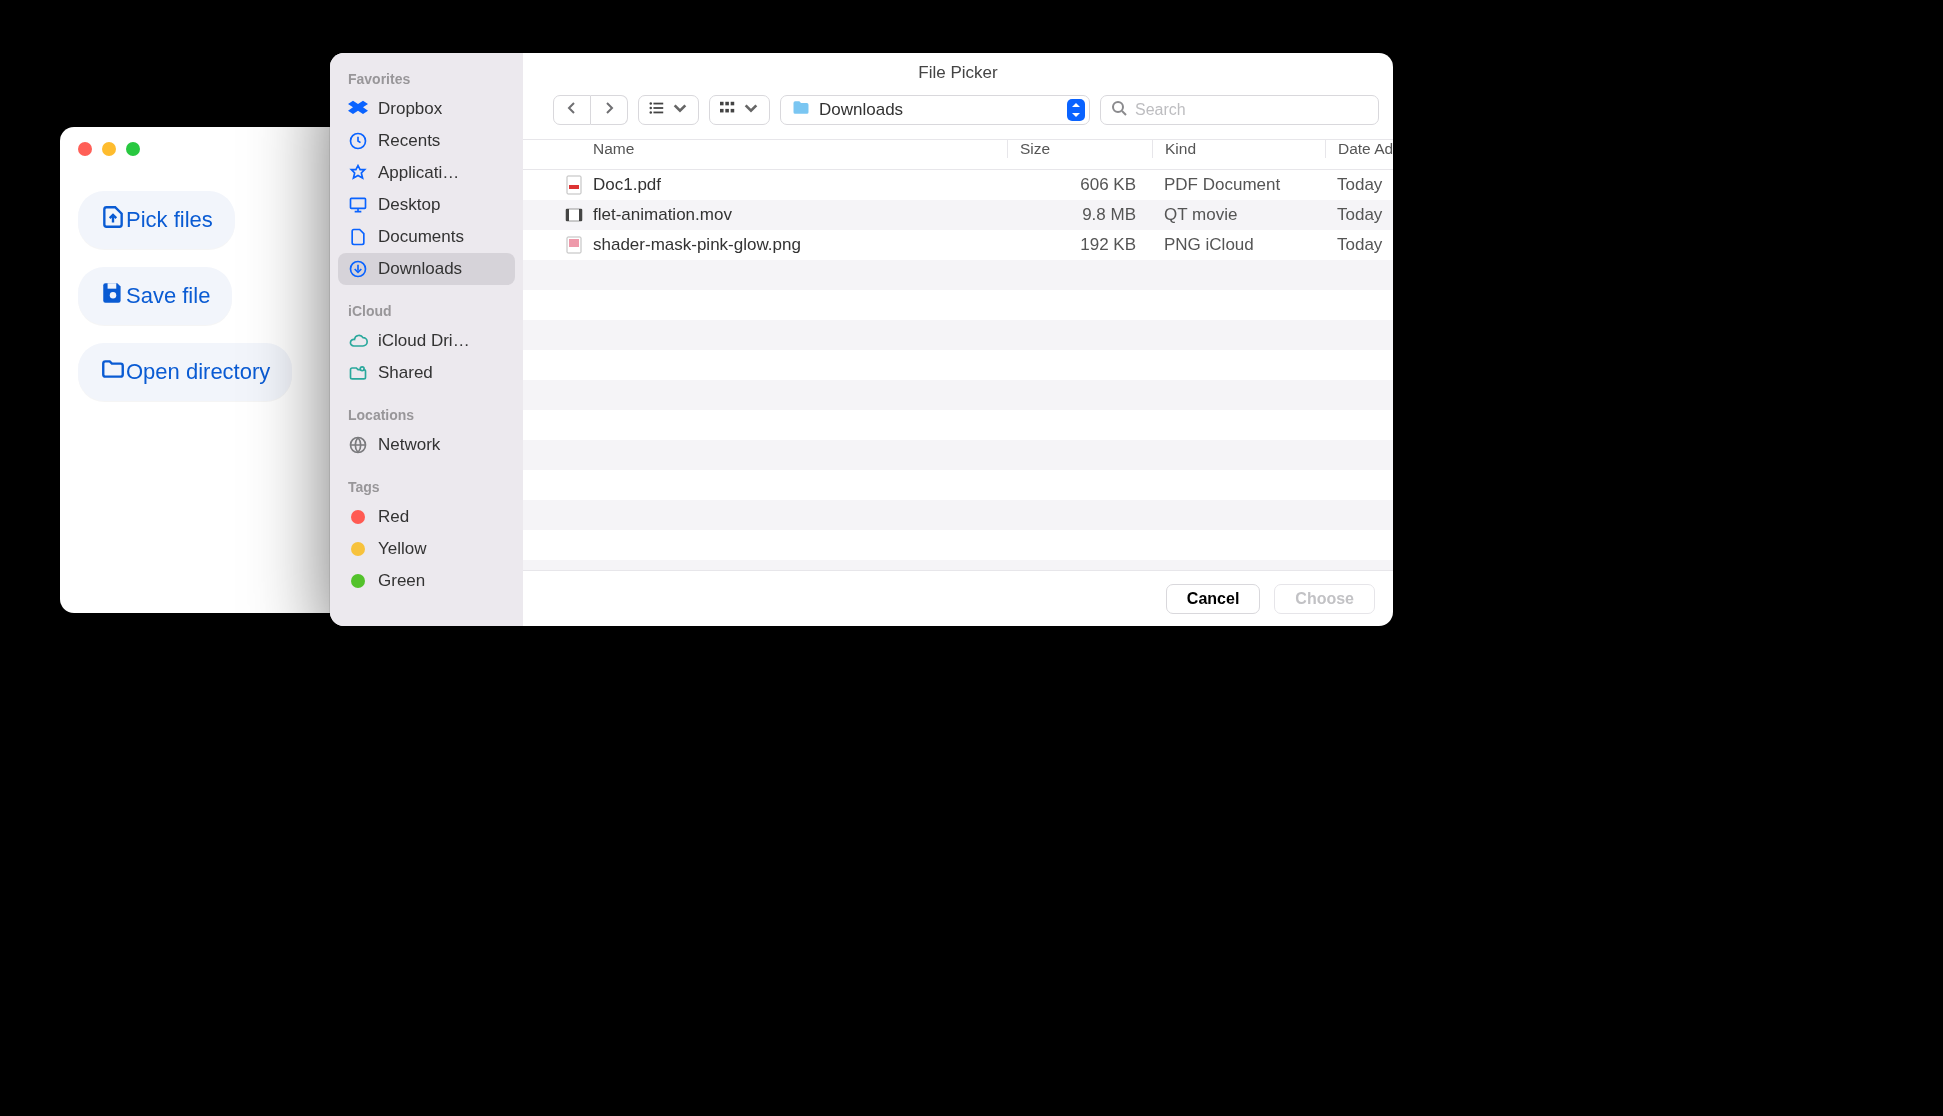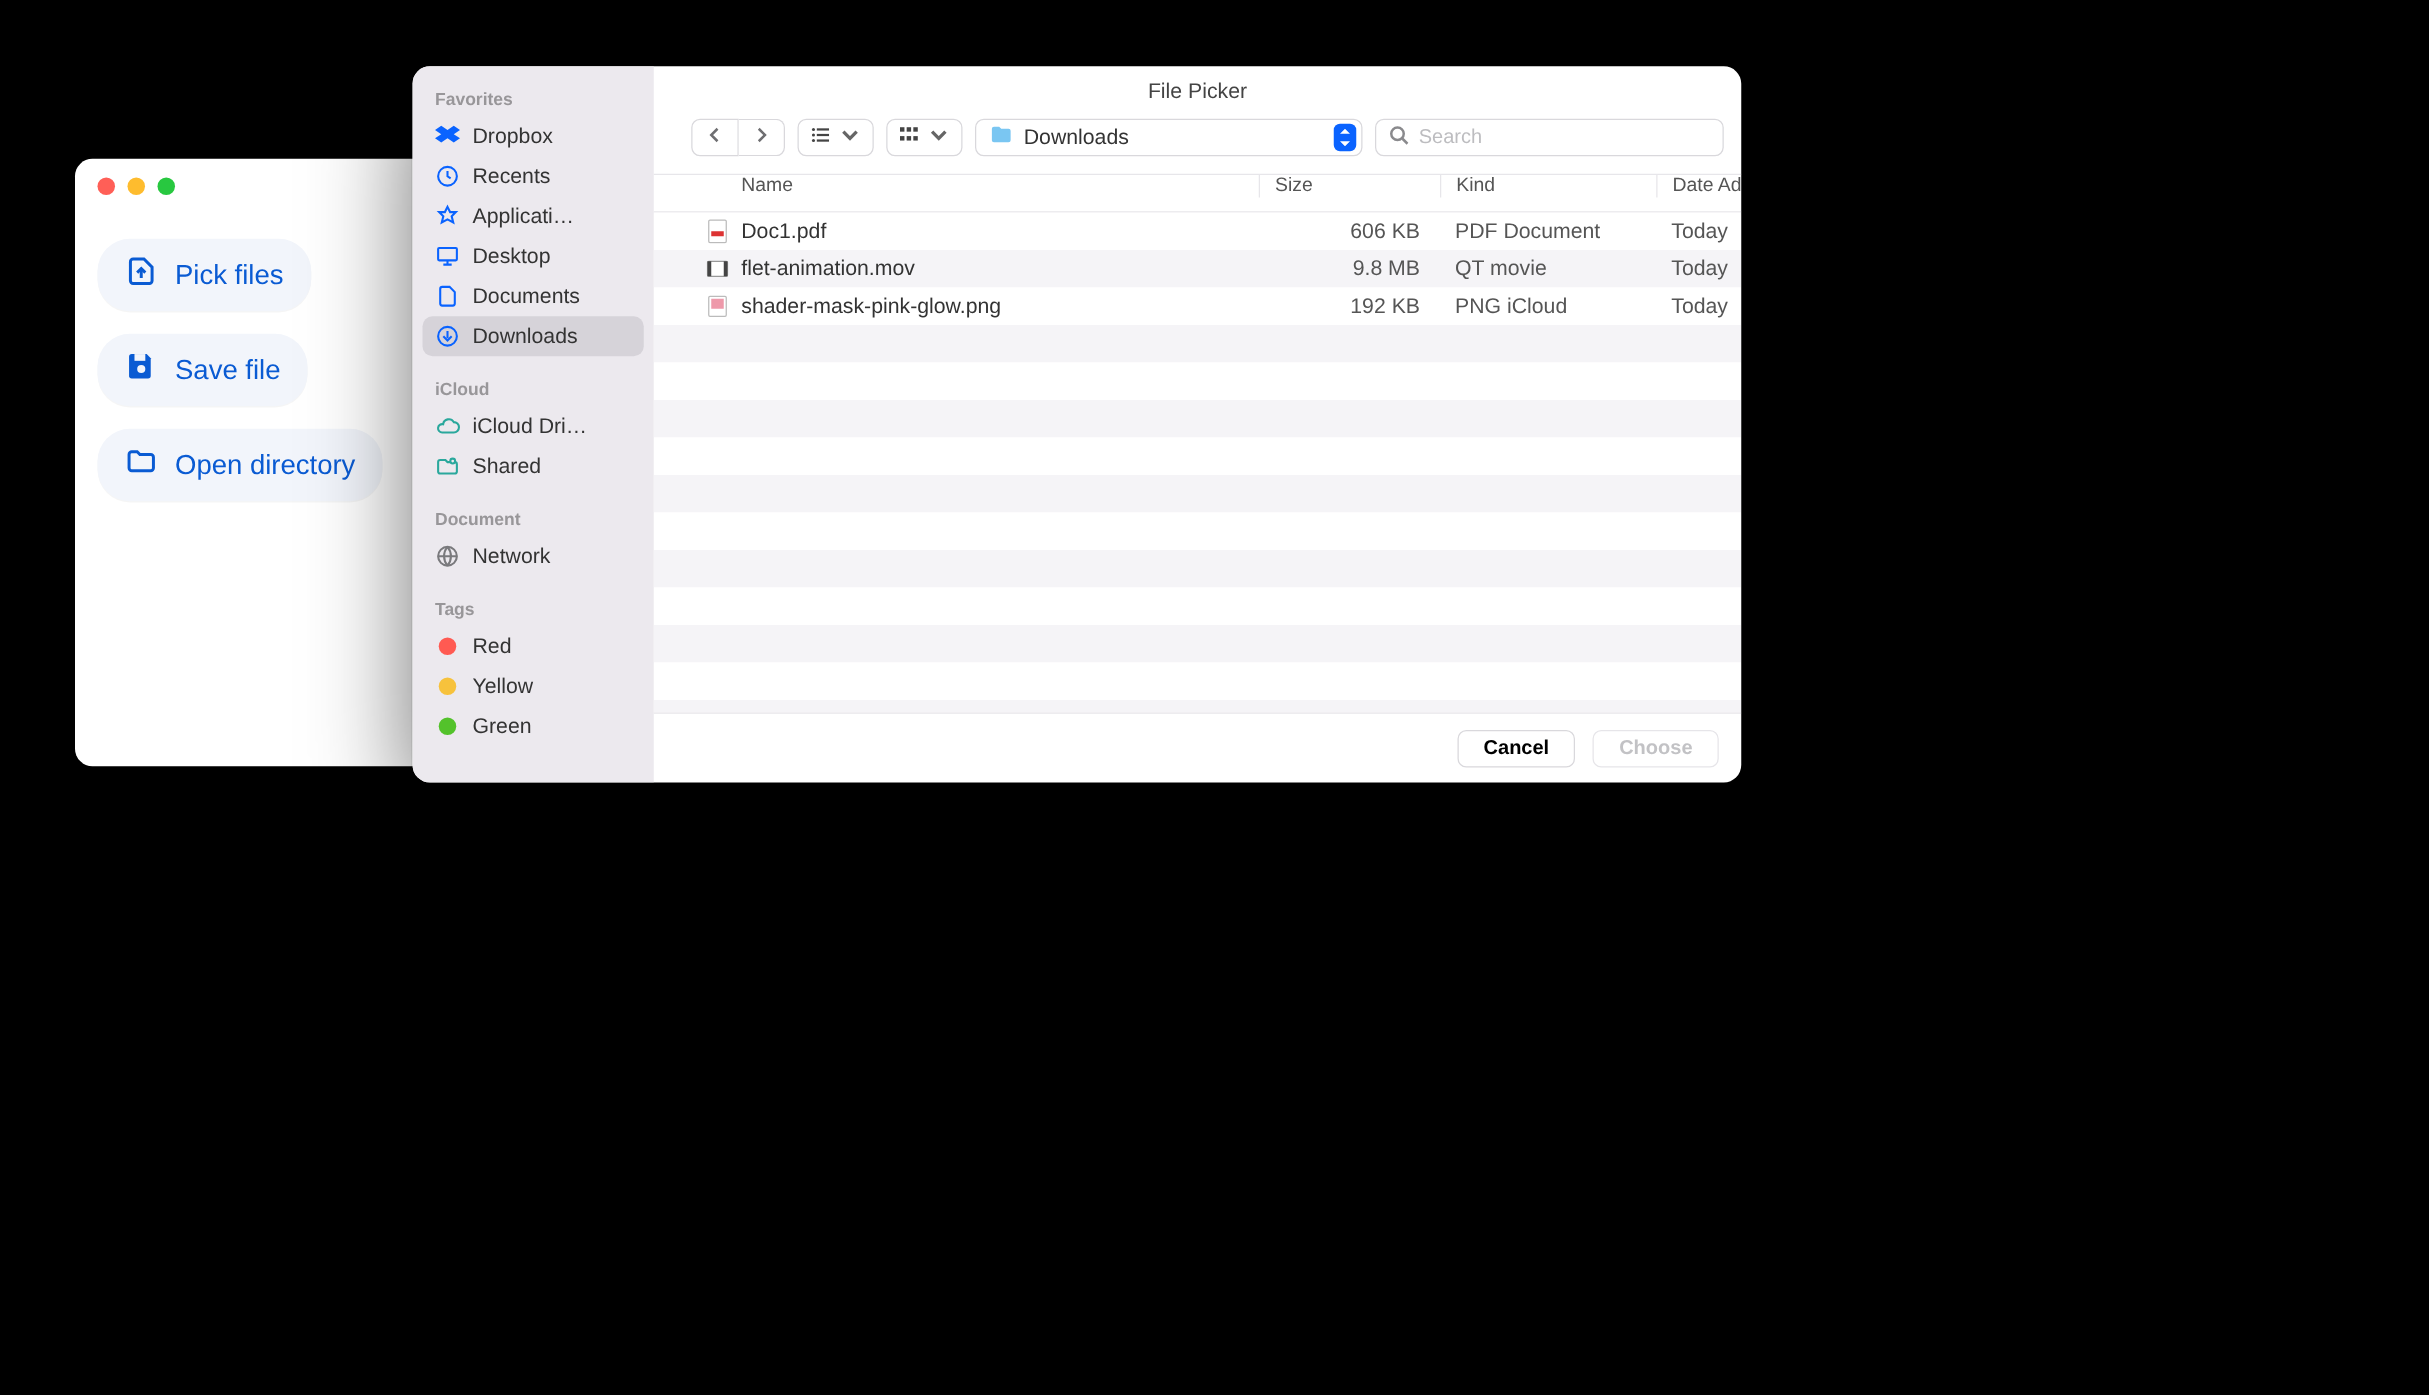--- a/index.html
+++ b/index.html
@@ -24,21 +24,21 @@
 }
 .traffic-light {
   width: 14px; height: 14px; border-radius: 50%;
 }
 .traffic-red { background: #ff5f57; }
 .traffic-yellow { background: #febc2e; }
 .traffic-green { background: #28c840; }
 
 .app-body { padding: 20px 18px; display: flex; flex-direction: column; gap: 18px; }
 .app-btn {
-  display: inline-flex; align-items: center; gap: 14px;
+  display: inline-flex; align-items: center; 
   background: #f2f5fb;
   color: #0a5bd3;
   border-radius: 26px;
   padding: 13px 22px;
   font-size: 22px;
   font-weight: 500;
   width: fit-content;
   cursor: pointer;
   box-shadow: 0 1px 0 rgba(0,0,0,0.04);
 }
@@ -287,21 +287,21 @@
       </div>
       <div class="sb-item">
         <span class="sb-icon">
           <svg viewBox="0 0 24 24" fill="none" stroke="#2aa89c" stroke-width="2">
             <path d="M3 8a2 2 0 0 1 2-2h5l2 2h7a2 2 0 0 1 2 2v7a2 2 0 0 1-2 2H5a2 2 0 0 1-2-2V8z"></path>
             <circle cx="17" cy="7" r="2.3" fill="#ece9ee"></circle>
           </svg>
         </span>
         <span>Shared</span>
       </div>
-      <div class="sb-section-label">Document</div>
+      <div class="sb-section-label">Locations</div>
       <div class="sb-item">
         <span class="sb-icon">
           <svg viewBox="0 0 24 24" fill="none" stroke="#7a7a7d" stroke-width="2">
             <circle cx="12" cy="12" r="9"></circle>
             <path d="M3 12h18M12 3a14 14 0 0 1 0 18M12 3a14 14 0 0 0 0 18"></path>
           </svg>
         </span>
         <span>Network</span>
       </div>
       <div class="sb-section-label">Tags</div>

